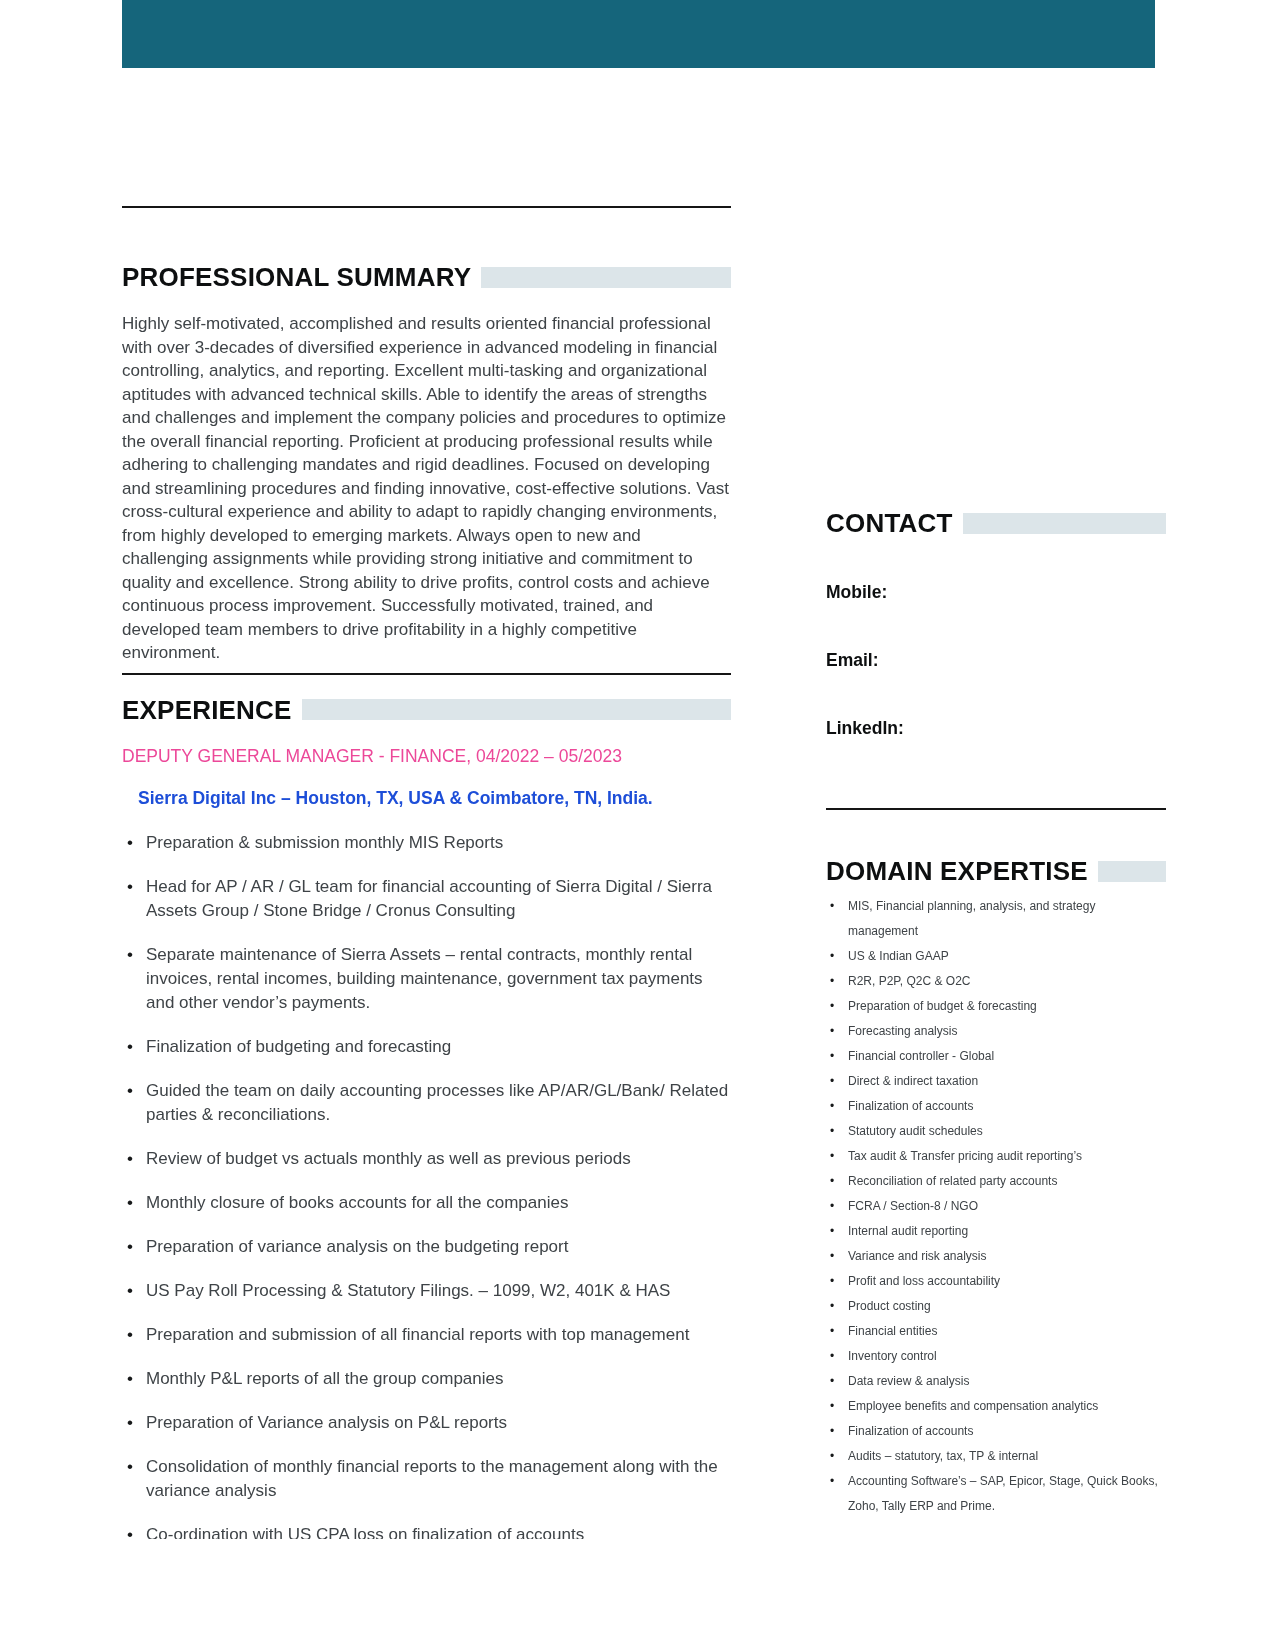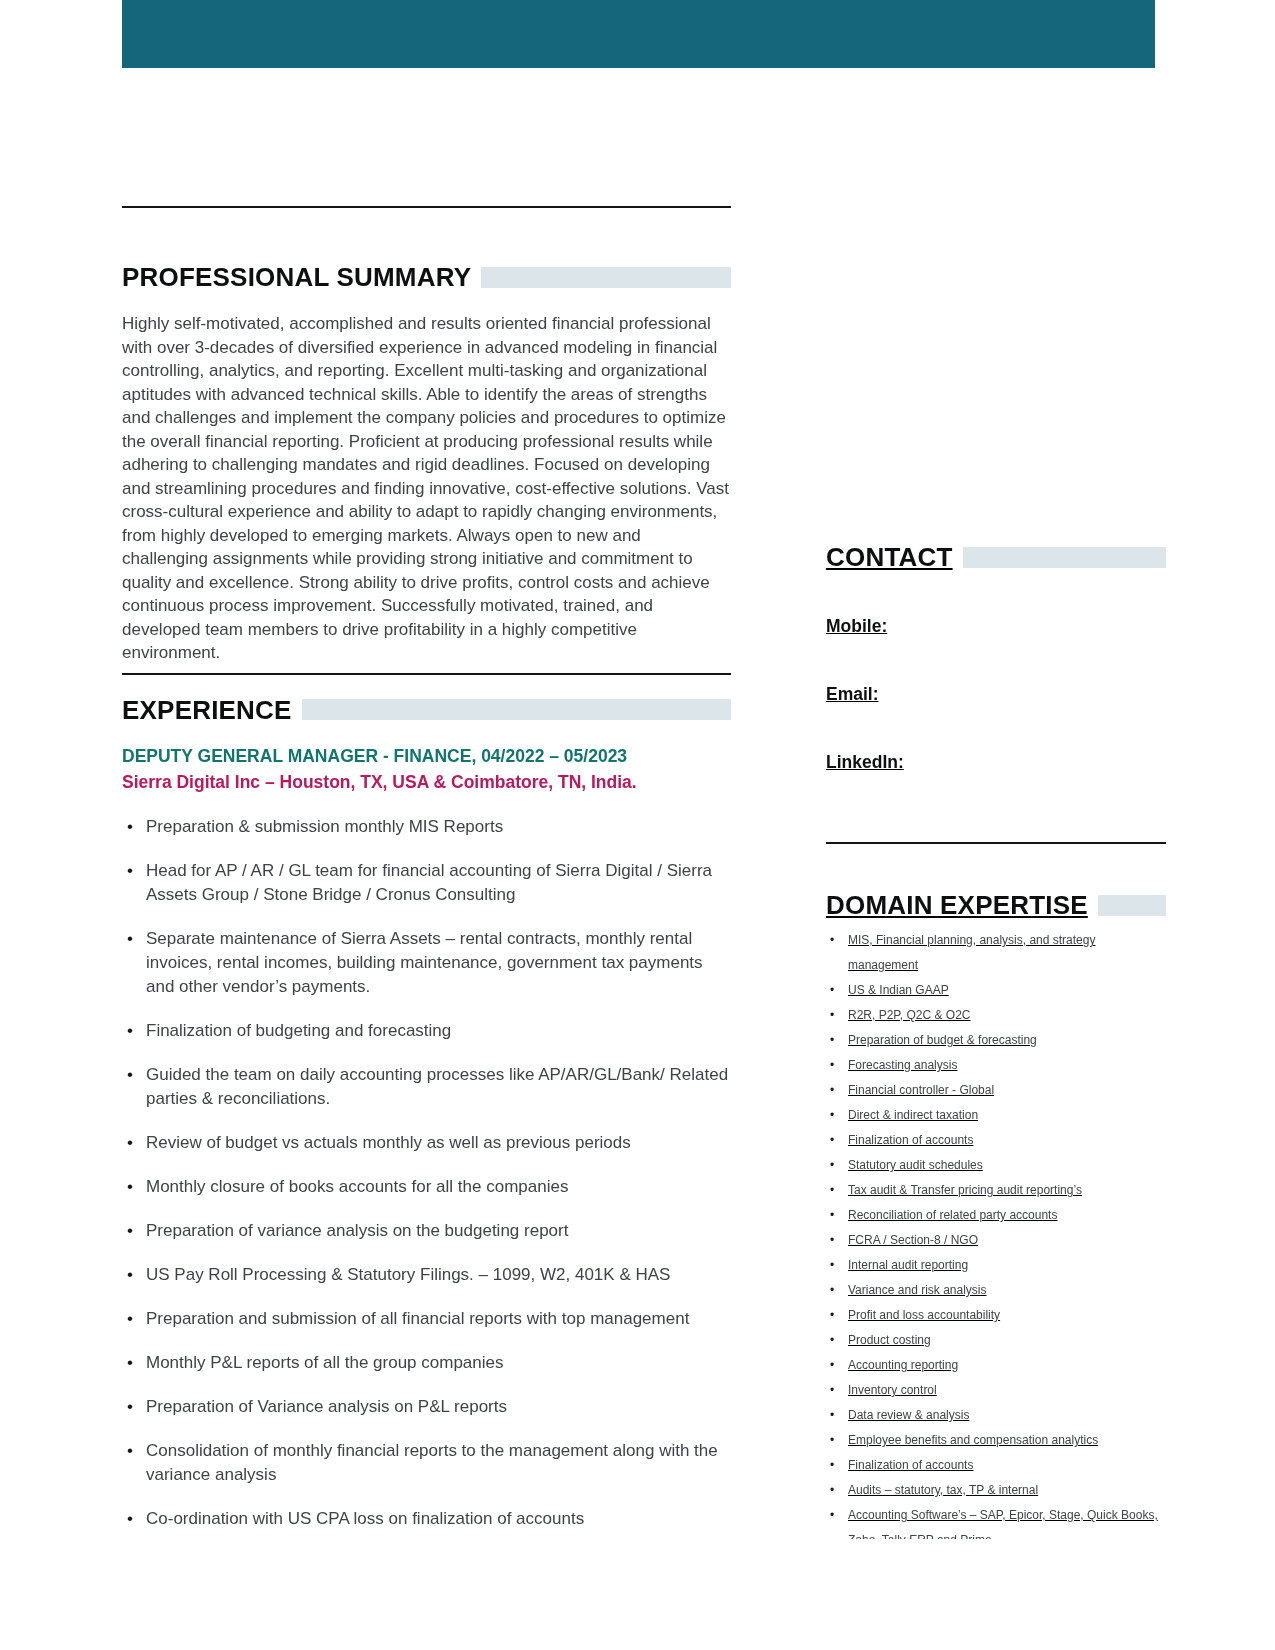--- a/index.html
+++ b/index.html
@@ -15,21 +15,21 @@
   
   .top-bar {
     position: absolute;
     left: 122px; top: 0;
     width: 1033px; height: 68px;
     background: var(--header-bar, #15657B);
   }
 
   
   .left-col  { position: absolute; left: 122px; top: 206px; width: 609px; }
-  .right-col { position: absolute; left: 826px; top: 542px; width: 340px; text-decoration: underline; }
+  .right-col { position: absolute; left: 826px; top: 508px; width: 340px; }
 
   hr.rule {
     border: none;
     border-top: 2px solid #151515;
     margin: 0;
     width: 100%;
   }
   hr.rule-mid   { margin-top: 8px; }
   hr.rule-right { margin-top: 66px; }
 
@@ -55,29 +55,29 @@
     margin: 20px 0 0 0;
     font-size: 17px;
     line-height: 23.5px;
     color: #3e4347;
   }
 
   .exp-head { margin-top: 20px; }
   .job-line {
     margin: 18px 0 0 0;
     font-size: 17.5px;
-    font-weight: bold;
-    color: #0f766e;
+    font-weight: normal;
+    color: #ec4899;
     line-height: 26px;
   }
   .company-line {
-    margin: 0;
+    margin: 16px;
     font-size: 17.5px;
     font-weight: bold;
-    color: #be185d;
+    color: #1d4ed8;
     line-height: 26px;
   }
 
   ul.bullets { list-style: none; margin: 0; padding: 0; }
   .bullet-item { position: relative; color: #3e4347; }
   .bullet-item::before {
     content: "\2022";
     position: absolute;
     left: 5px;
     color: #17191a;
@@ -194,21 +194,21 @@
           <li class="bullet-item">Direct &amp; indirect taxation</li>
           <li class="bullet-item">Finalization of accounts</li>
           <li class="bullet-item">Statutory audit schedules</li>
           <li class="bullet-item">Tax audit &amp; Transfer pricing audit reporting’s</li>
           <li class="bullet-item">Reconciliation of related party accounts</li>
           <li class="bullet-item">FCRA / Section-8 / NGO</li>
           <li class="bullet-item">Internal audit reporting</li>
           <li class="bullet-item">Variance and risk analysis</li>
           <li class="bullet-item">Profit and loss accountability</li>
           <li class="bullet-item">Product costing</li>
-          <li class="bullet-item">Accounting reporting</li>
+          <li class="bullet-item">Financial entities</li>
           <li class="bullet-item">Inventory control</li>
           <li class="bullet-item">Data review &amp; analysis</li>
           <li class="bullet-item">Employee benefits and compensation analytics</li>
           <li class="bullet-item">Finalization of accounts</li>
           <li class="bullet-item">Audits – statutory, tax, TP &amp; internal</li>
           <li class="bullet-item">Accounting Software’s – SAP, Epicor, Stage, Quick Books, Zoho, Tally ERP and Prime.</li>
         </ul>
     </section>
 
   </aside>

